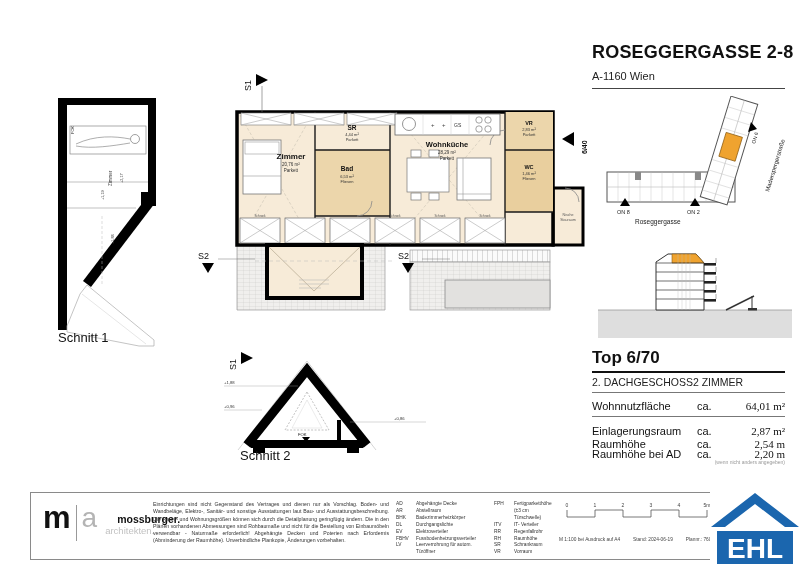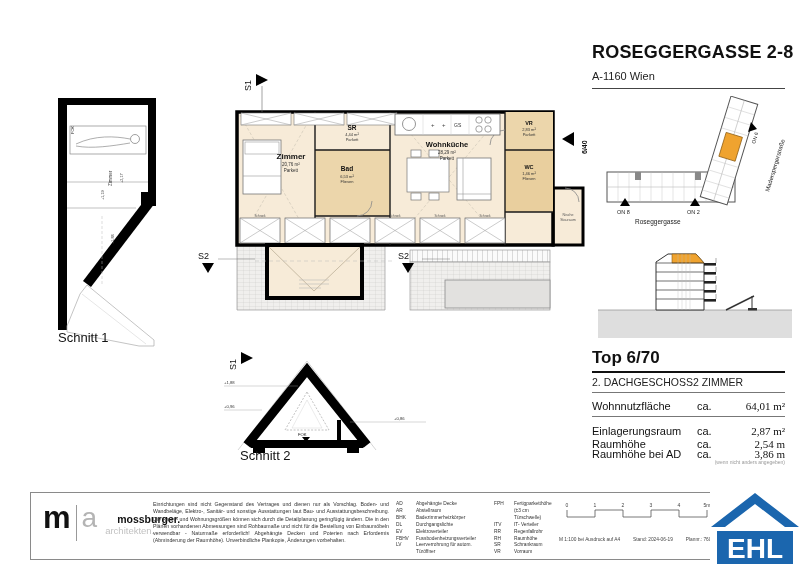--- a/index.html
+++ b/index.html
@@ -328,21 +328,21 @@
     <span class="val">2,87 m²</span>
   </div>
   <div class="abs inforow" style="top:438px;">
     <span class="lbl">Raumhöhe</span>
     <span class="ca">ca.</span>
     <span class="val">2,54 m</span>
   </div>
   <div class="abs inforow" style="top:448px;">
     <span class="lbl">Raumhöhe bei AD</span>
     <span class="ca">ca.</span>
-    <span class="val">3,86 m</span>
+    <span class="val">2,20 m</span>
   </div>
   <div class="abs note">(wenn nicht anders angegeben)</div>
 
   <div class="abs footer">
     <div class="logo-row">
       <span class="logo-m">m</span>
       <span class="logo-div"></span>
       <span class="logo-a">a</span>
       <span class="logo-text">
         <span class="lt1" style="display:block;">mossburger.</span>

